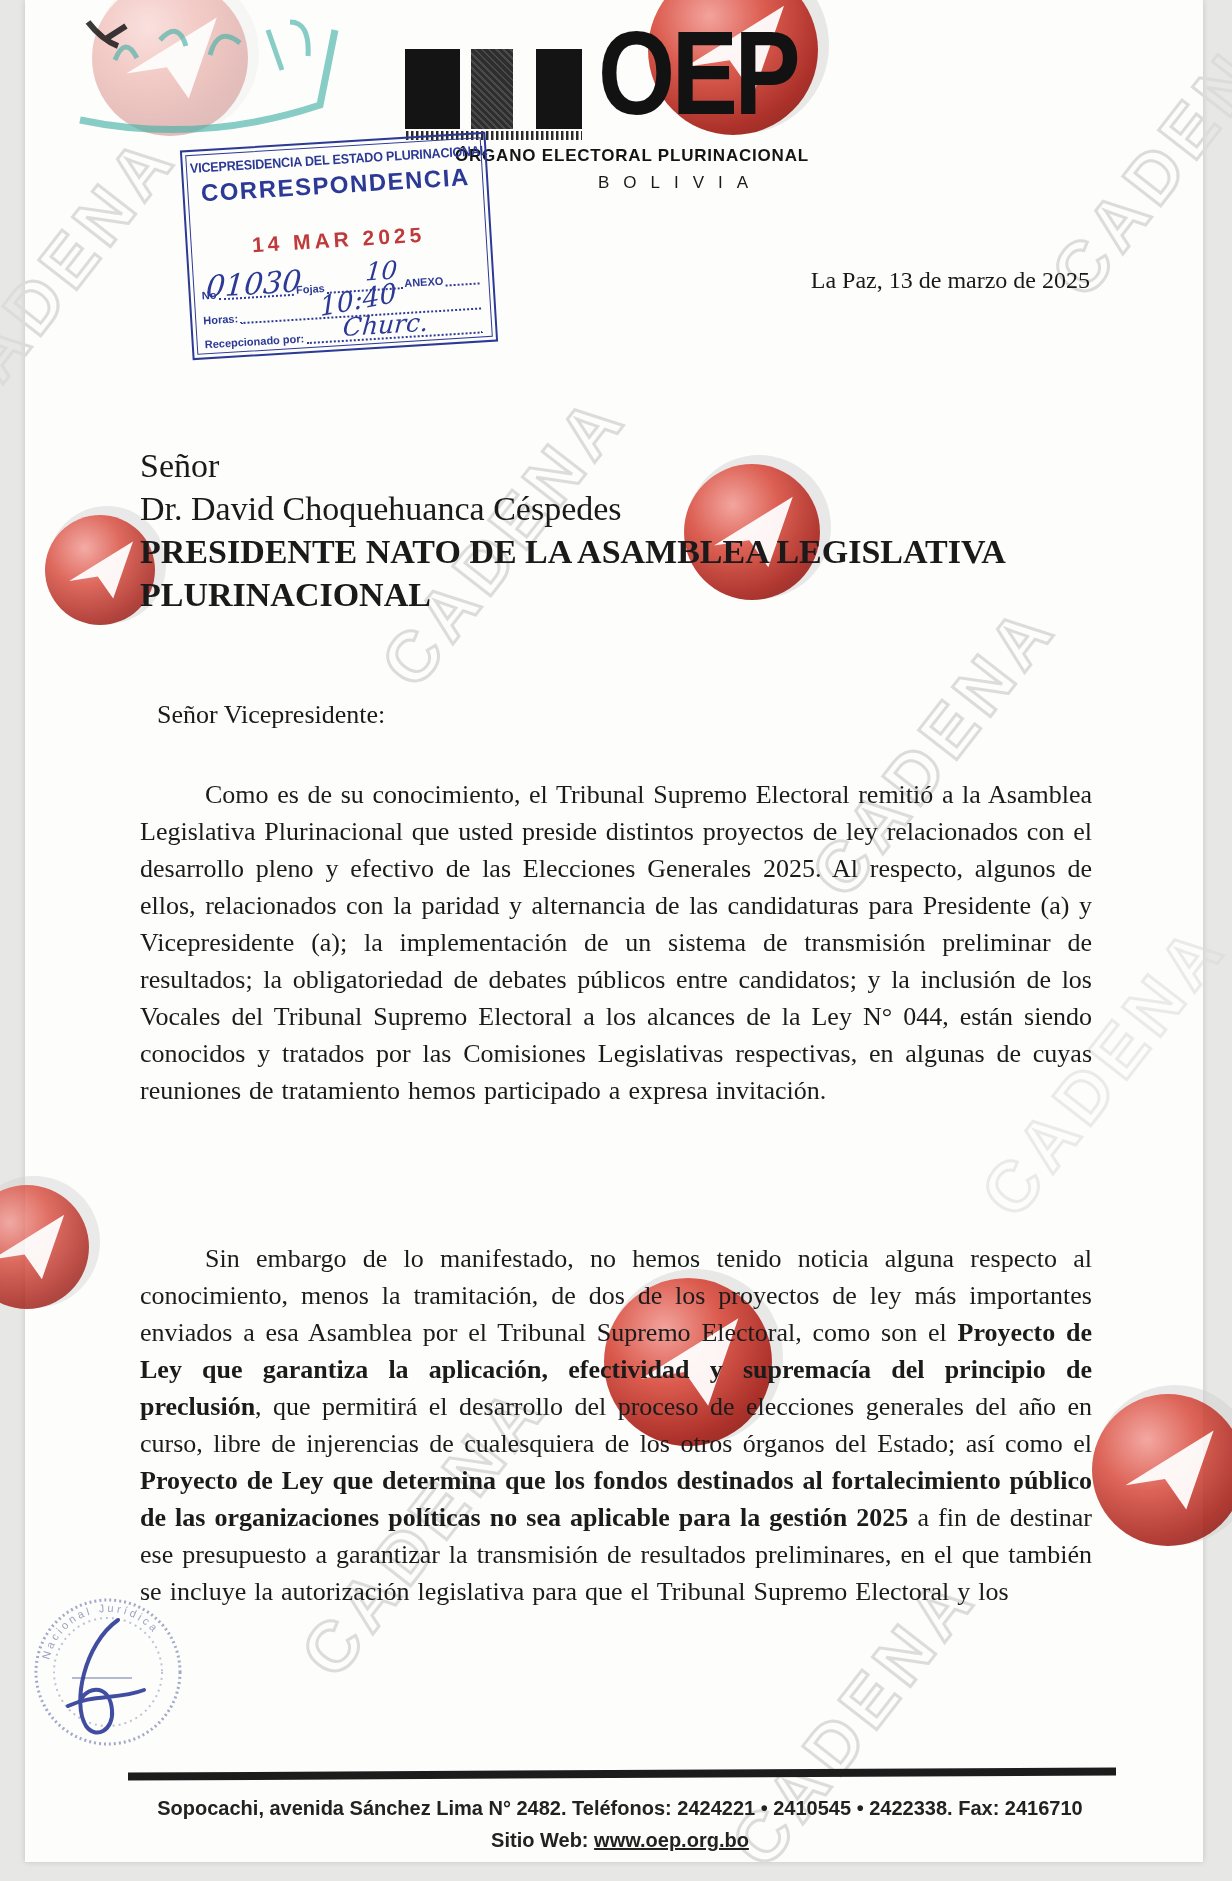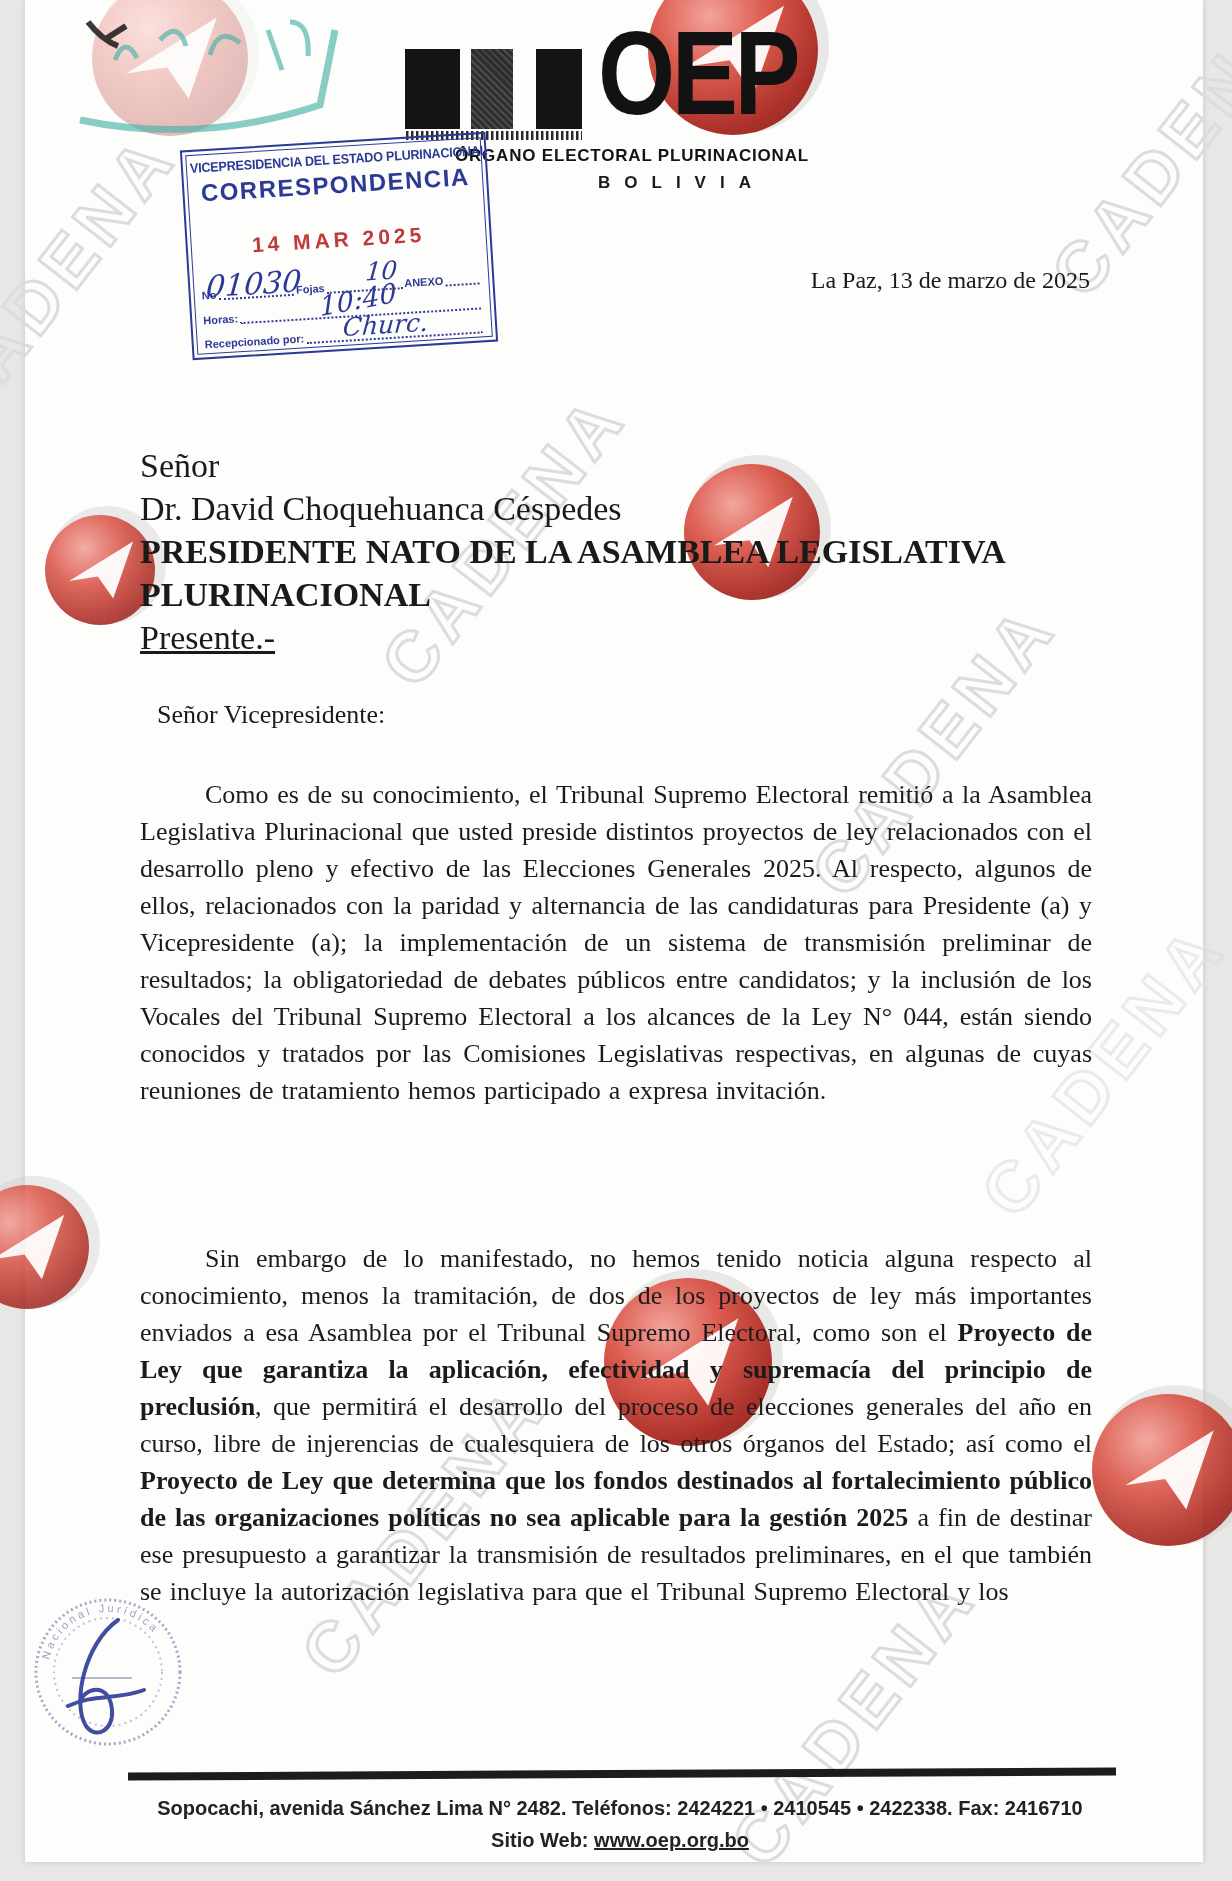--- a/index.html
+++ b/index.html
@@ -26,21 +26,21 @@
     position:absolute;z-index:1;border-radius:50%;
     background:radial-gradient(circle at 36% 30%, #f29a93 0%, #d84a3c 35%, #a51d15 70%, #6d0e0a 100%);
     box-shadow:7px -5px 0 4px rgba(205,205,205,.5);
   }
   .sphere svg{position:absolute;inset:0;width:100%;height:100%;}
   
   .sq{position:absolute;z-index:2;}
   .logo-bar{position:absolute;z-index:2;background:repeating-linear-gradient(90deg,#2a2a2a 0 2px,#9a9a9a 2px 3px,#fdfdfc 3px 5px);}
   .oep{position:absolute;z-index:2;font-family:"Liberation Sans",sans-serif;font-weight:900;font-size:118px;line-height:1;color:#121212;letter-spacing:-4px;transform:scaleX(.84);transform-origin:left top;}
   .orgline{position:absolute;z-index:2;font-family:"Liberation Sans",sans-serif;font-weight:700;font-size:17px;color:#141414;letter-spacing:.8px;white-space:nowrap;}
-  .bolivia{position:absolute;z-index:2;font-family:"Liberation Sans",sans-serif;font-weight:700;font-size:17px;color:#1a1a1a;letter-spacing:14px;white-space:nowrap;}
+  .bolivia{position:absolute;z-index:2;font-family:"Liberation Sans",sans-serif;font-weight:400;font-size:17px;color:#1a1a1a;letter-spacing:14px;white-space:nowrap;}
   
   .stamp{
     position:absolute;left:186px;top:141px;width:302px;height:206px;z-index:3;
     border:2px solid #2c3a96;transform:rotate(-3.5deg);color:#2c3a96;
     font-family:"Liberation Sans",sans-serif;
   }
   .stamp::before{content:'';position:absolute;inset:3px;border:1px solid #2c3a96;}
   .stamp-office{position:absolute;left:7px;top:9px;font-size:13.5px;font-weight:700;white-space:nowrap;transform:scaleX(.93);transform-origin:left top;letter-spacing:-.2px;}
   .stamp-title{position:absolute;left:0;right:0;top:28px;text-align:center;font-size:24px;font-weight:700;letter-spacing:1.5px;}
   .stamp-date{position:absolute;left:0;right:0;top:85px;text-align:center;font-size:21px;font-weight:700;letter-spacing:4px;color:#bf3a3a;}
@@ -157,21 +157,20 @@
 </div>
 
 <div class="dateblock">
   <div>La Paz, 13 de marzo de 2025</div>
 </div>
 
 <div class="addr">
   <div>Señor</div>
   <div>Dr. David Choquehuanca Céspedes</div>
   <div class="bold">PRESIDENTE NATO DE LA ASAMBLEA LEGISLATIVA PLURINACIONAL</div>
-  <div class="pres">Presente.-</div>
 </div>
 
 <div class="salut">Señor Vicepresidente:</div>
 
 <div class="para" style="top:776px;"><span>Como es de su conocimiento, el Tribunal Supremo Electoral remitió a la Asamblea Legislativa Plurinacional que usted preside distintos proyectos de ley relacionados con el desarrollo pleno y efectivo de las Elecciones Generales 2025. Al respecto, algunos de ellos, relacionados con la paridad y alternancia de las candidaturas para Presidente (a) y Vicepresidente (a); la implementación de un sistema de transmisión preliminar de resultados; la obligatoriedad de debates públicos entre candidatos; y la inclusión de los Vocales del Tribunal Supremo Electoral a los alcances de la Ley N° 044, están siendo conocidos y tratados por las Comisiones Legislativas respectivas, en algunas de cuyas reuniones de tratamiento hemos participado a expresa invitación.</span></div>
 <div class="para" style="top:1240px;"><span>Sin embargo de lo manifestado, no hemos tenido noticia alguna respecto al conocimiento, menos la tramitación, de dos de los proyectos de ley más importantes enviados a esa Asamblea por el Tribunal Supremo Electoral, como son el </span><span class="b">Proyecto de Ley que garantiza la aplicación, efectividad y supremacía del principio de preclusión</span><span>, que permitirá el desarrollo del proceso de elecciones generales del año en curso, libre de injerencias de cualesquiera de los otros órganos del Estado; así como el </span><span class="b">Proyecto de Ley que determina que los fondos destinados al fortalecimiento público de las organizaciones políticas no sea aplicable para la gestión 2025</span><span> a fin de destinar ese presupuesto a garantizar la transmisión de resultados preliminares, en el que también se incluye la autorización legislativa para que el Tribunal Supremo Electoral y los</span></div>
 
 <svg class="svgabs" style="left:22px;top:1586px;" width="172" height="172">
   <circle cx="86" cy="86" r="72" fill="none" stroke="#4a5596" stroke-width="3" stroke-dasharray="2 3" opacity=".5"></circle>
   <circle cx="86" cy="86" r="54" fill="none" stroke="#4a5596" stroke-width="2" stroke-dasharray="2 4" opacity=".35"></circle>

